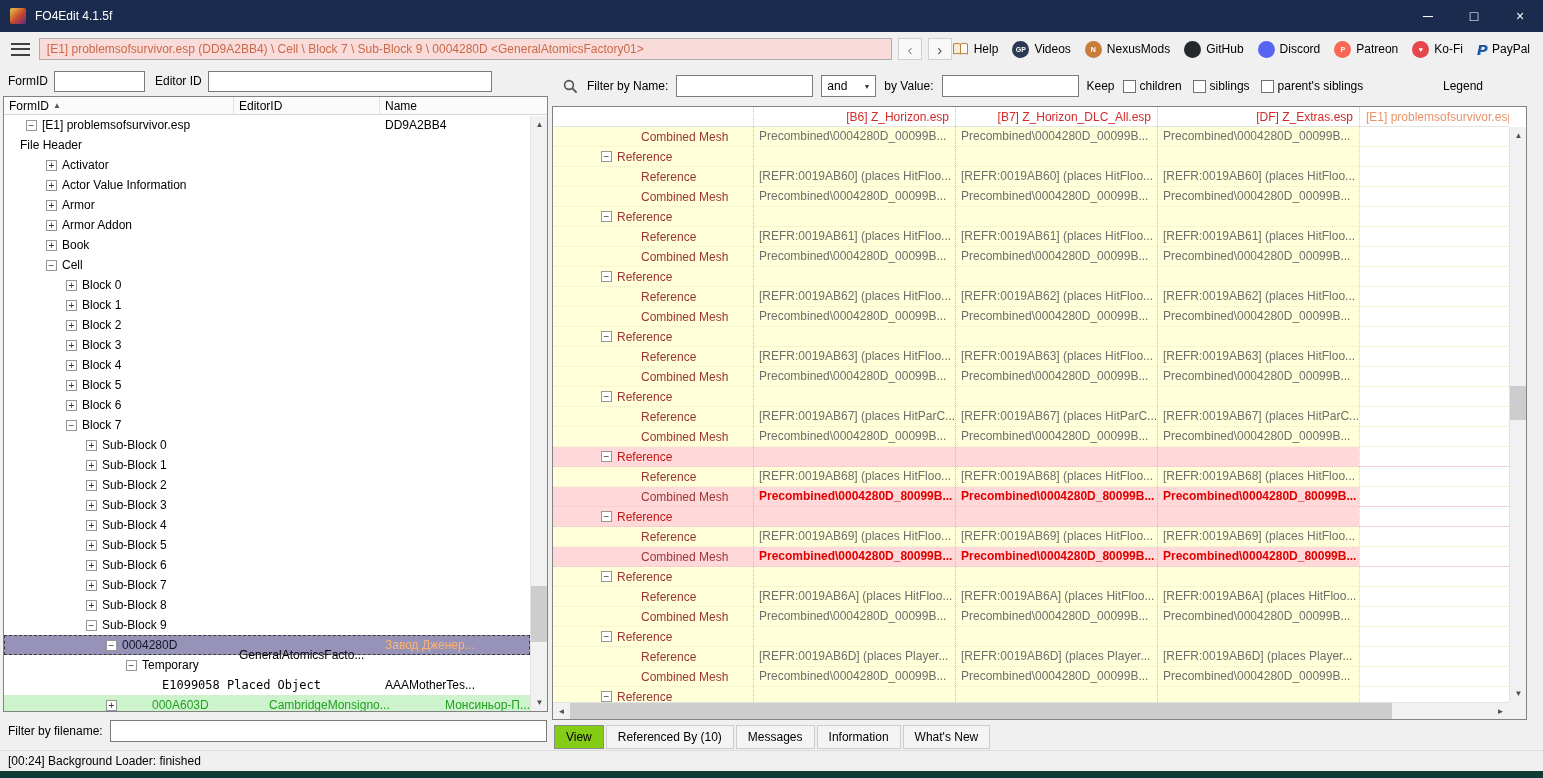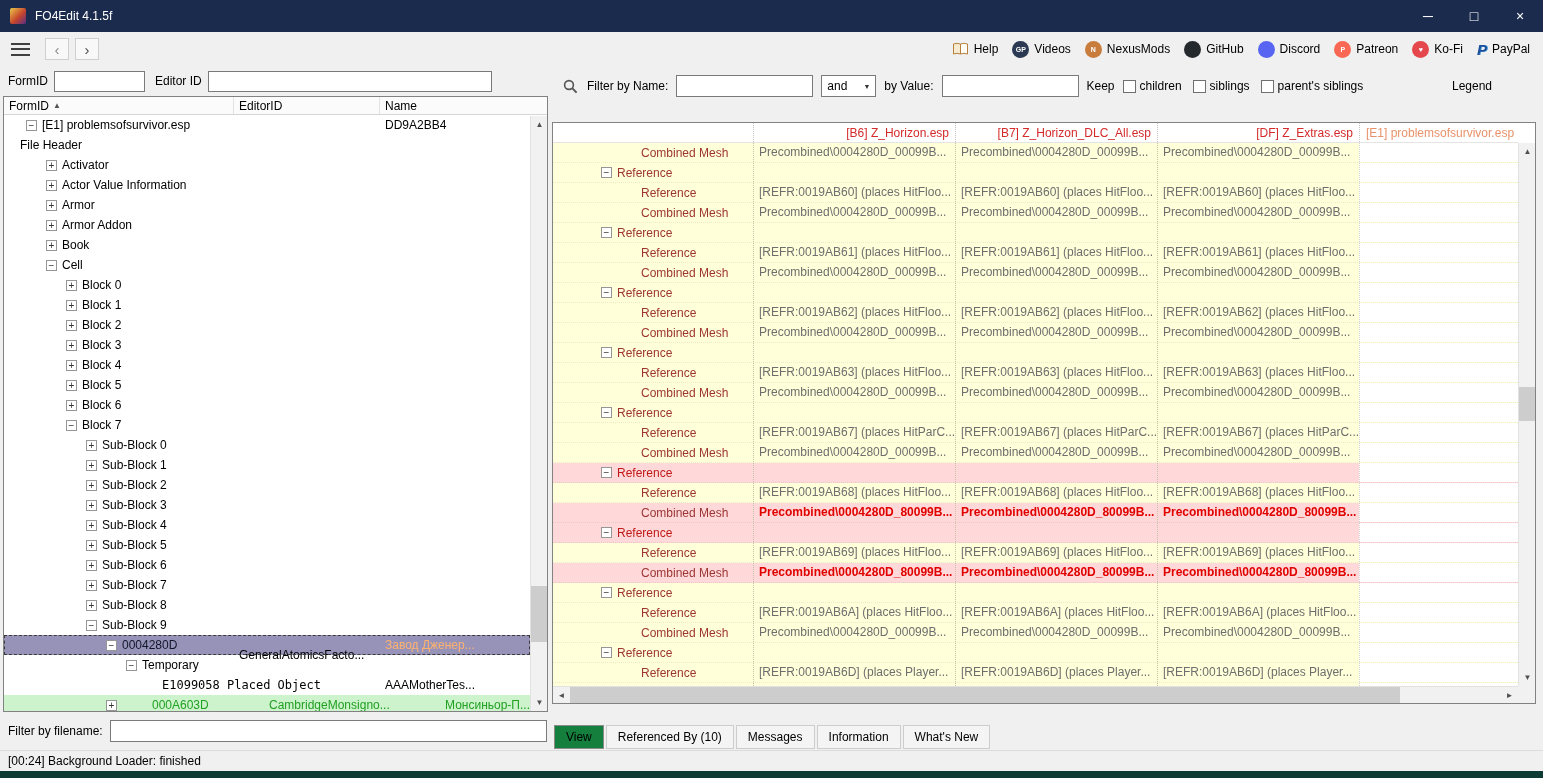--- a/index.html
+++ b/index.html
@@ -27,21 +27,21 @@
   .tlinks { margin-left:auto; display:flex; align-items:center; gap:14px; padding-right:13px; }
   .tlink { display:flex; align-items:center; gap:5px; cursor:pointer; white-space:nowrap; }
   .tlicon.round { width:17px; height:17px; border-radius:50%; display:flex; align-items:center; justify-content:center;
     color:#fff; font-size:7px; font-weight:bold; }
   .tlicon.book { display:flex; align-items:center; }
   .tlicon.pp { color:#1b4e9b; font-size:15px; font-style:italic; font-weight:bold; text-shadow:1px 0 #58a8dc; }
 
   
   .main { flex:1; display:flex; min-height:0; }
   .left-col { flex:0 0 504px; display:flex; flex-direction:column; padding:0 4px 0 3px; min-height:0; }
-  .right-col { flex:1; display:flex; flex-direction:column; min-width:0; padding-right:7px;gap:16px; }
+  .right-col { flex:1; display:flex; flex-direction:column; min-width:0; padding-right:16px; }
 
   
   .id-row { flex:0 0 30px; display:flex; align-items:center; padding-left:5px; }
   .id-row input { height:21px; border:1px solid #7a7a7a; background:#fff; padding:0 4px; font-family:inherit; font-size:12px; }
   .formid-input { width:91px; margin-left:6px; }
   .editorid-label { margin-left:10px; }
   .editorid-input { width:284px; margin-left:6px; }
 
   
   .tree-panel { flex:1; border:1px solid #828282; background:#fff; position:relative; overflow:hidden;
@@ -114,21 +114,21 @@
   .r.conflict .rc-val { color:#e00000; font-weight:bold; }
   .tbl-vscroll { position:absolute; top:20px; right:0; bottom:17px; width:17px; background:#f1f1f1; border-left:1px solid #e2e2e2; }
   .tbl-hscroll { position:absolute; bottom:0; left:0; right:17px; height:17px; background:#f1f1f1; border-top:1px solid #e2e2e2; display:flex; }
   .sb-right { position:absolute; right:0; top:0; }
   .sb-thumb-h { position:absolute; top:0; left:17px; width:86%; height:17px; background:#cdcdcd; }
   .tbl-corner { position:absolute; right:0; bottom:0; width:17px; height:17px; background:#f1f1f1; }
 
   
   .tabs { flex:0 0 30px; display:flex; align-items:center; gap:2px; padding:4px 0 0 2px; }
   .tab { padding:4px 11px; border:1px solid #cdcdcd; background:#f4f4f4; cursor:pointer; white-space:nowrap; }
-  .tab.active { background:#15803d; border-color:#8a8a8a; }
+  .tab.active { background:#84cc16; border-color:#8a8a8a; }
 
   
   .statusbar { flex:0 0 21px; background:#f0f0f0; border-top:1px solid #dcdcdc; display:flex; align-items:center; padding-left:8px; }
   .bottom-strip { flex:0 0 7px; background:#0e3c35; }
 </style>
 </head>
 <body>
 
 <div class="window">
 
@@ -147,20 +147,21 @@
         </div>
     </div>
   </div>
 
   <div class="toolbar">
     <div class="hamburger">
         <span></span>
         <span></span>
         <span></span>
       </div>
+    <input class="breadcrumb" readonly="" value="[E1] problemsofsurvivor.esp (DD9A2BB4) \ Cell \ Block 7 \ Sub-Block 9 \ 0004280D &lt;GeneralAtomicsFactory01&gt;" style="">
     <div class="navbtn">
         <span>‹</span>
       </div>
     <div class="navbtn fwd">
         <span>›</span>
       </div>
     <div class="tlinks">
         <span class="tlink">
           <span class="tlicon book">
             <svg width="17" height="14" viewBox="0 0 17 14">

